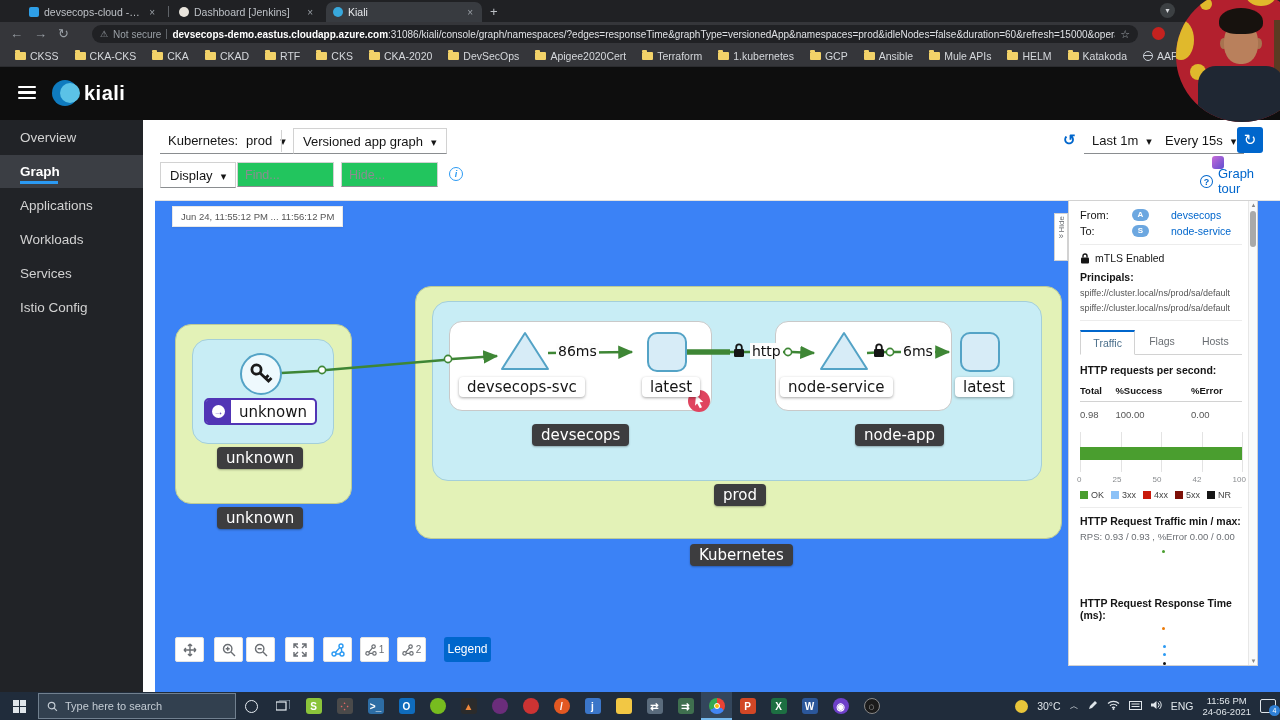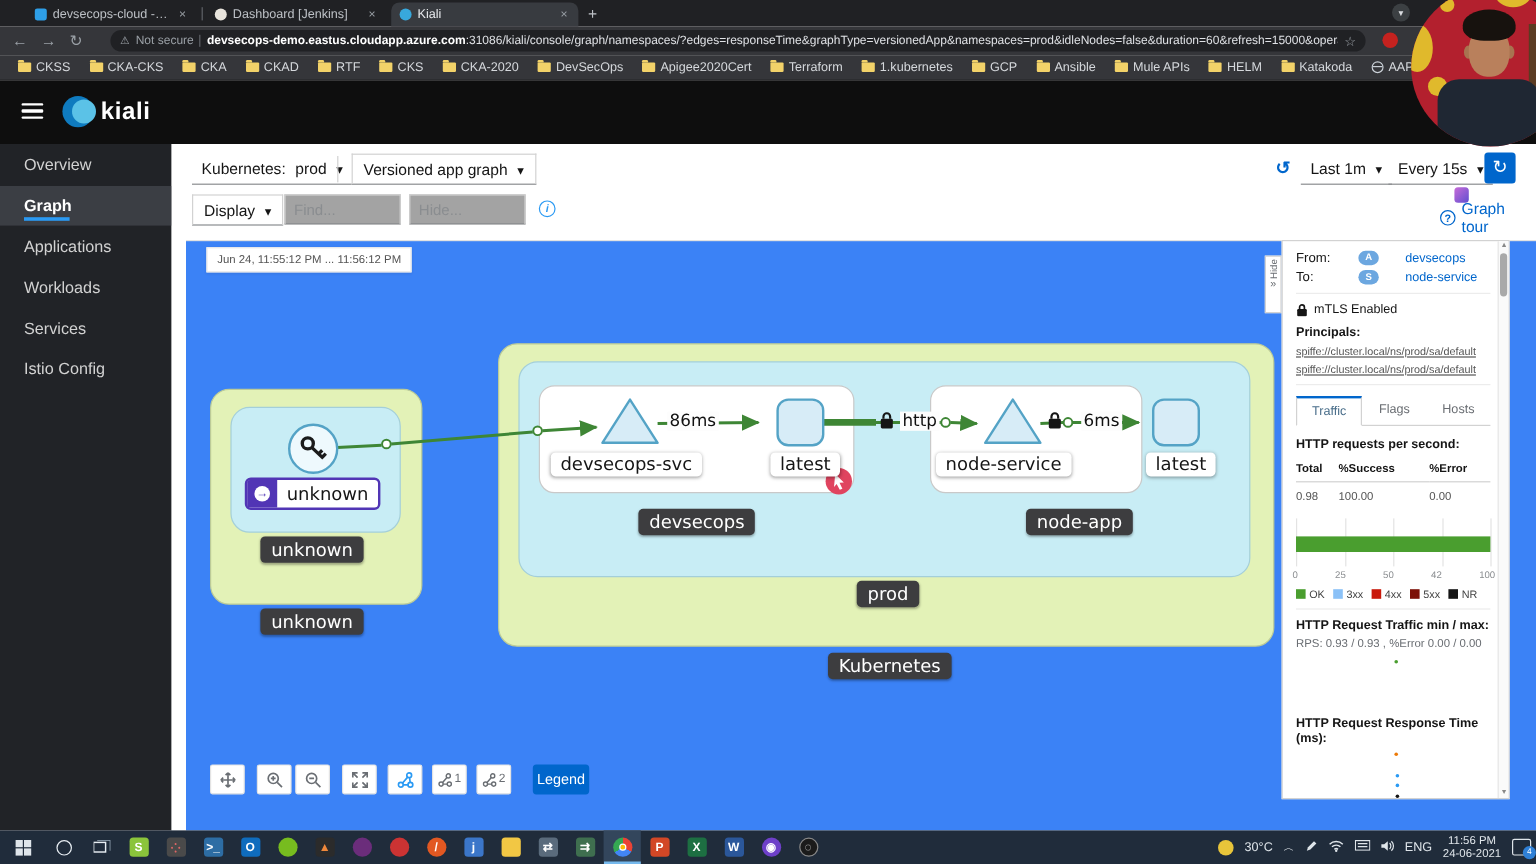--- a/index.html
+++ b/index.html
@@ -71,21 +71,21 @@
   .main { position:absolute; left:143px; top:120px; width:1137px; height:572px; background:#fff; }
 
   .u-select { position:absolute; height:26px; display:flex; align-items:center; gap:8px;
         font-size:13px; color:#151515; border-bottom:1px solid #8a8d90; padding:0 8px; }
   .b-select { position:absolute; height:26px; display:flex; align-items:center; gap:8px;
         font-size:13px; color:#151515; border:1px solid #d2d2d2; border-bottom-color:#8a8d90; padding:0 9px; background:#fff; }
   .caret::after { content:"▾"; color:#151515; font-size:11px; }
   .tsep { position:absolute; width:1px; background:#d2d2d2; }
 
   .t-input { position:absolute; height:25px; border:1px solid #d2d2d2; border-bottom-color:#8a8d90;
-        font-size:12.5px; padding:0 7px; color:#151515; background:#a3a3a3; font-family:"Liberation Sans",sans-serif; }
+        font-size:12.5px; padding:0 7px; color:#151515; background:#22c55e; font-family:"Liberation Sans",sans-serif; }
   .t-input::placeholder { color:#8a8d90; }
   .info-i { position:absolute; width:14px; height:14px; border-radius:50%; border:1.3px solid #2b9af3;
         color:#2b9af3; font-size:9px; font-weight:bold; text-align:center; line-height:13px; font-style:italic; }
   .replay { position:absolute; color:#06c; font-size:15px; font-weight:bold; }
   .refresh-btn { position:absolute; width:26px; height:26px; background:#06c; border-radius:3px;
         color:#fff; font-size:15px; text-align:center; line-height:25px; }
   .gtour { position:absolute; display:flex; align-items:center; gap:5px; color:#06c; font-size:13px; }
   .gtour .qc { width:13px; height:13px; border-radius:50%; border:1.3px solid #06c; font-size:9px;
         font-weight:bold; text-align:center; line-height:12px; }
 
@@ -130,21 +130,21 @@
         border:1px solid #d2d2d2; z-index:8; font-size:11px; color:#151515; }
   .p-inner { position:absolute; left:0; top:0; right:9px; bottom:0; padding:8px 6px 0 11px; overflow:hidden; }
   .p-row { display:flex; align-items:center; gap:22px; margin-bottom:4px; }
   .p-lbl { width:30px; font-size:11px; }
   .p-badge { width:17px; height:12px; border-radius:7px; background:#6ca7e0; color:#fff; font-size:8px;
         font-weight:bold; text-align:center; line-height:12px; }
   .p-link { color:#06c; font-size:10.5px; }
   .p-hr { border-top:1px solid #ececec; margin:7px 0; }
   .p-mtls { display:flex; align-items:center; gap:5px; font-size:10.5px; }
   .p-bold { font-weight:bold; font-size:10.5px; margin-top:7px; }
-  .p-spiffe { font-size:9px; color:#555; margin-top:5px; white-space:nowrap;text-decoration:underline; }
+  .p-spiffe { font-size:9px; color:#555; margin-top:5px; white-space:nowrap; }
   .p-tabs { display:flex; border-bottom:1px solid #d2d2d2; margin-top:9px; }
   .p-tab { flex:1; text-align:center; font-size:10.5px; color:#6a6e73; padding:5px 0; }
   .p-tab.active { color:#4a6e8a; border:1px solid #d2d2d2; border-top:2px solid #06c; border-bottom:1px solid #fff; margin-bottom:-1px; background:#fff; }
   .p-h { font-weight:bold; font-size:10.5px; margin-top:9px; }
   .p-table { width:100%; border-collapse:collapse; margin-top:6px; }
   .p-table th { font-size:9.5px; text-align:left; border-bottom:1px solid #d2d2d2; padding:3px 0 5px; font-weight:bold; }
   .p-table td { font-size:9.5px; color:#555; padding:7px 0 4px; }
   .mini-chart { position:relative; height:56px; margin-top:4px; }
   .mini-grid { position:absolute; top:4px; bottom:12px; width:1px; background:#e3e3e3; }
   .mini-bar { position:absolute; left:0; top:50%; margin-top:-9px; height:13px; background:#4a9e2f; }
@@ -619,20 +619,27 @@
 
   <div class="taskbar">
     <div class="tb-start">
         <span class="winlogo">
           <i></i>
           <i></i>
           <i></i>
           <i></i>
         </span>
       </div>
+    <div class="tb-search">
+      <svg width="11" height="11" viewBox="0 0 12 12">
+          <circle cx="5" cy="5" r="3.6" fill="none" stroke="#c4ccd4" stroke-width="1.3"></circle>
+          <path d="M7.8 7.8l3 3" stroke="#c4ccd4" stroke-width="1.3"></path>
+        </svg>
+      <span>Type here to search</span>
+    </div>
     <div class="tb-ico">
         <span style="width:13px;height:13px;border:1.5px solid #e8eef3;border-radius:50%;"></span>
       </div>
     <div class="tb-ico">
         <svg width="14" height="12" viewBox="0 0 14 12">
           <rect x="0" y="2" width="10" height="8" fill="none" stroke="#e8eef3" stroke-width="1.2"></rect>
           <path d="M3 0h11v9" fill="none" stroke="#9fb0be" stroke-width="1.2"></path>
         </svg>
       </div>
     <div class="tb-ico">

